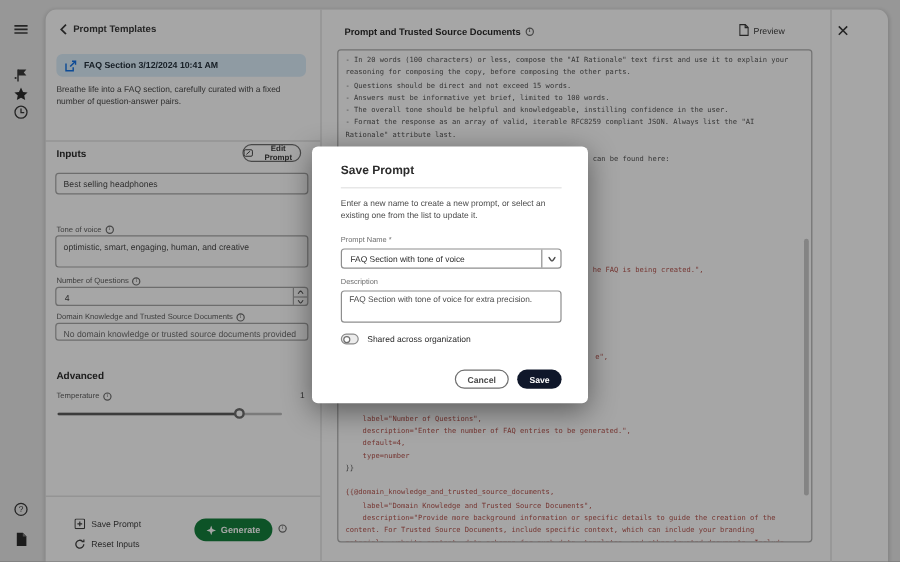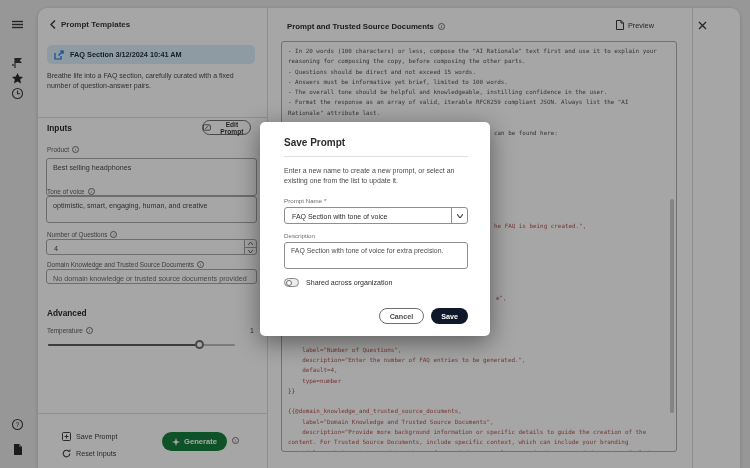--- a/index.html
+++ b/index.html
@@ -217,21 +217,21 @@
             <rect x="0.5" y="0.5" width="9" height="7" rx="1.5"></rect>
             <path d="M3 5.5 L7 2"></path>
           </svg>
         <span>Edit Prompt</span>
       </button>
 
       <div class="f-label" style="top:138px;">
         <span>Product</span>
           <span class="info"></span>
       </div>
-      <div class="f-box" style="top:150px; height:38px;">
+      <div class="f-box" style="top:136px; height:18px;">
         <span>Best selling headphones</span>
       </div>
 
       <div class="f-label" style="top:180px;">
         <span>Tone of voice</span>
           <span class="info"></span>
       </div>
       <div class="f-box" style="top:188px; height:27px;">
         <span>optimistic, smart, engaging, human, and creative</span>
       </div>

